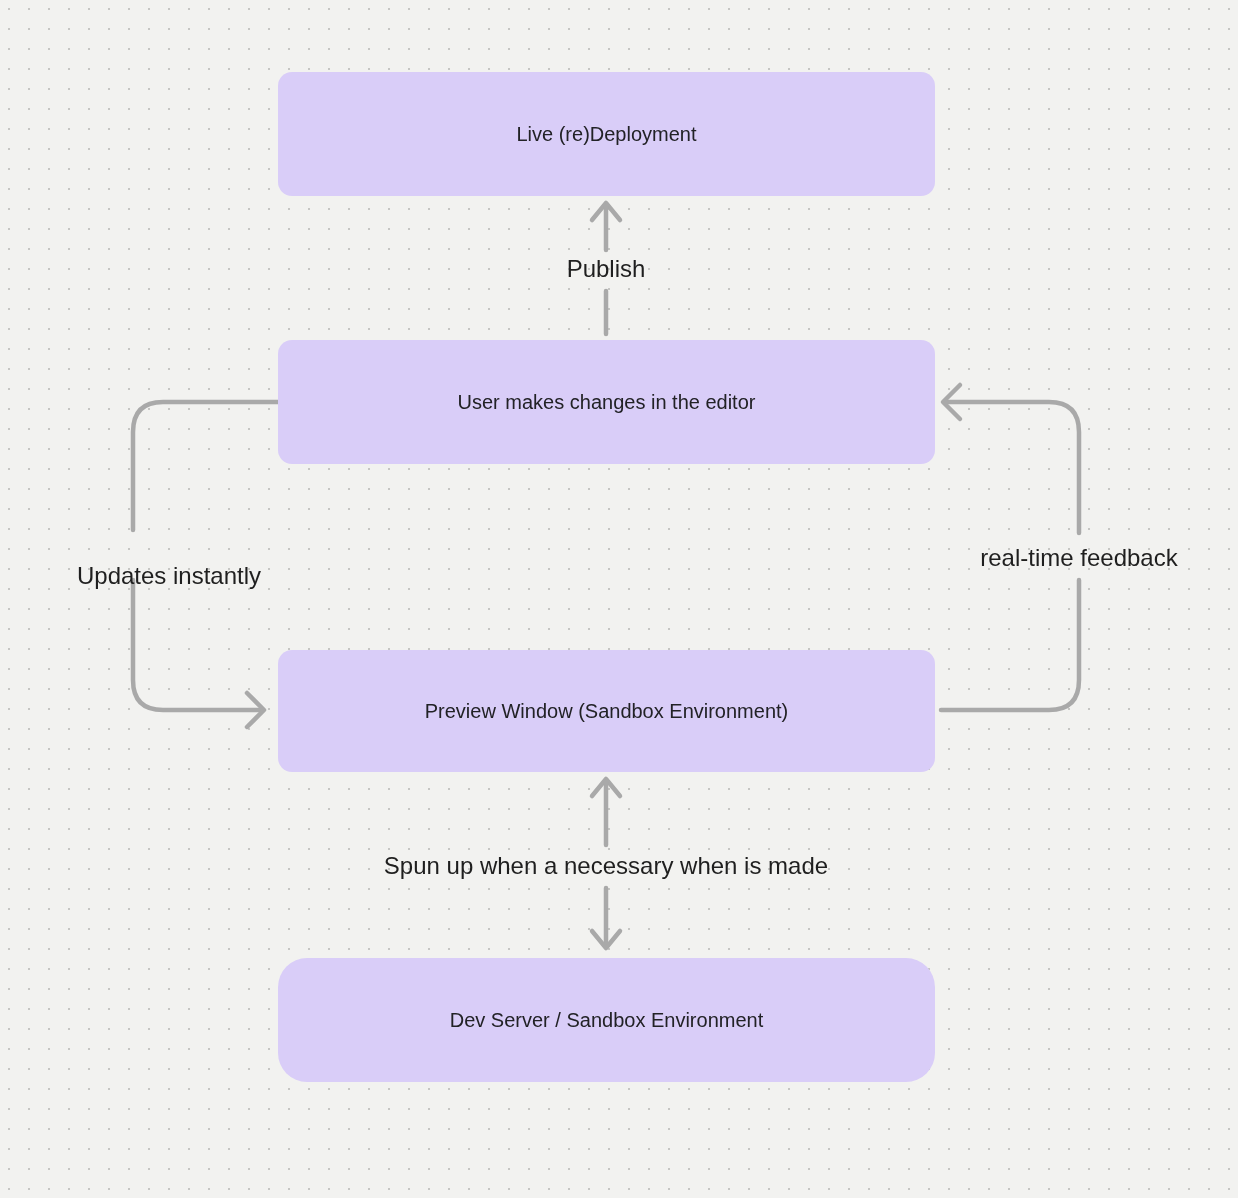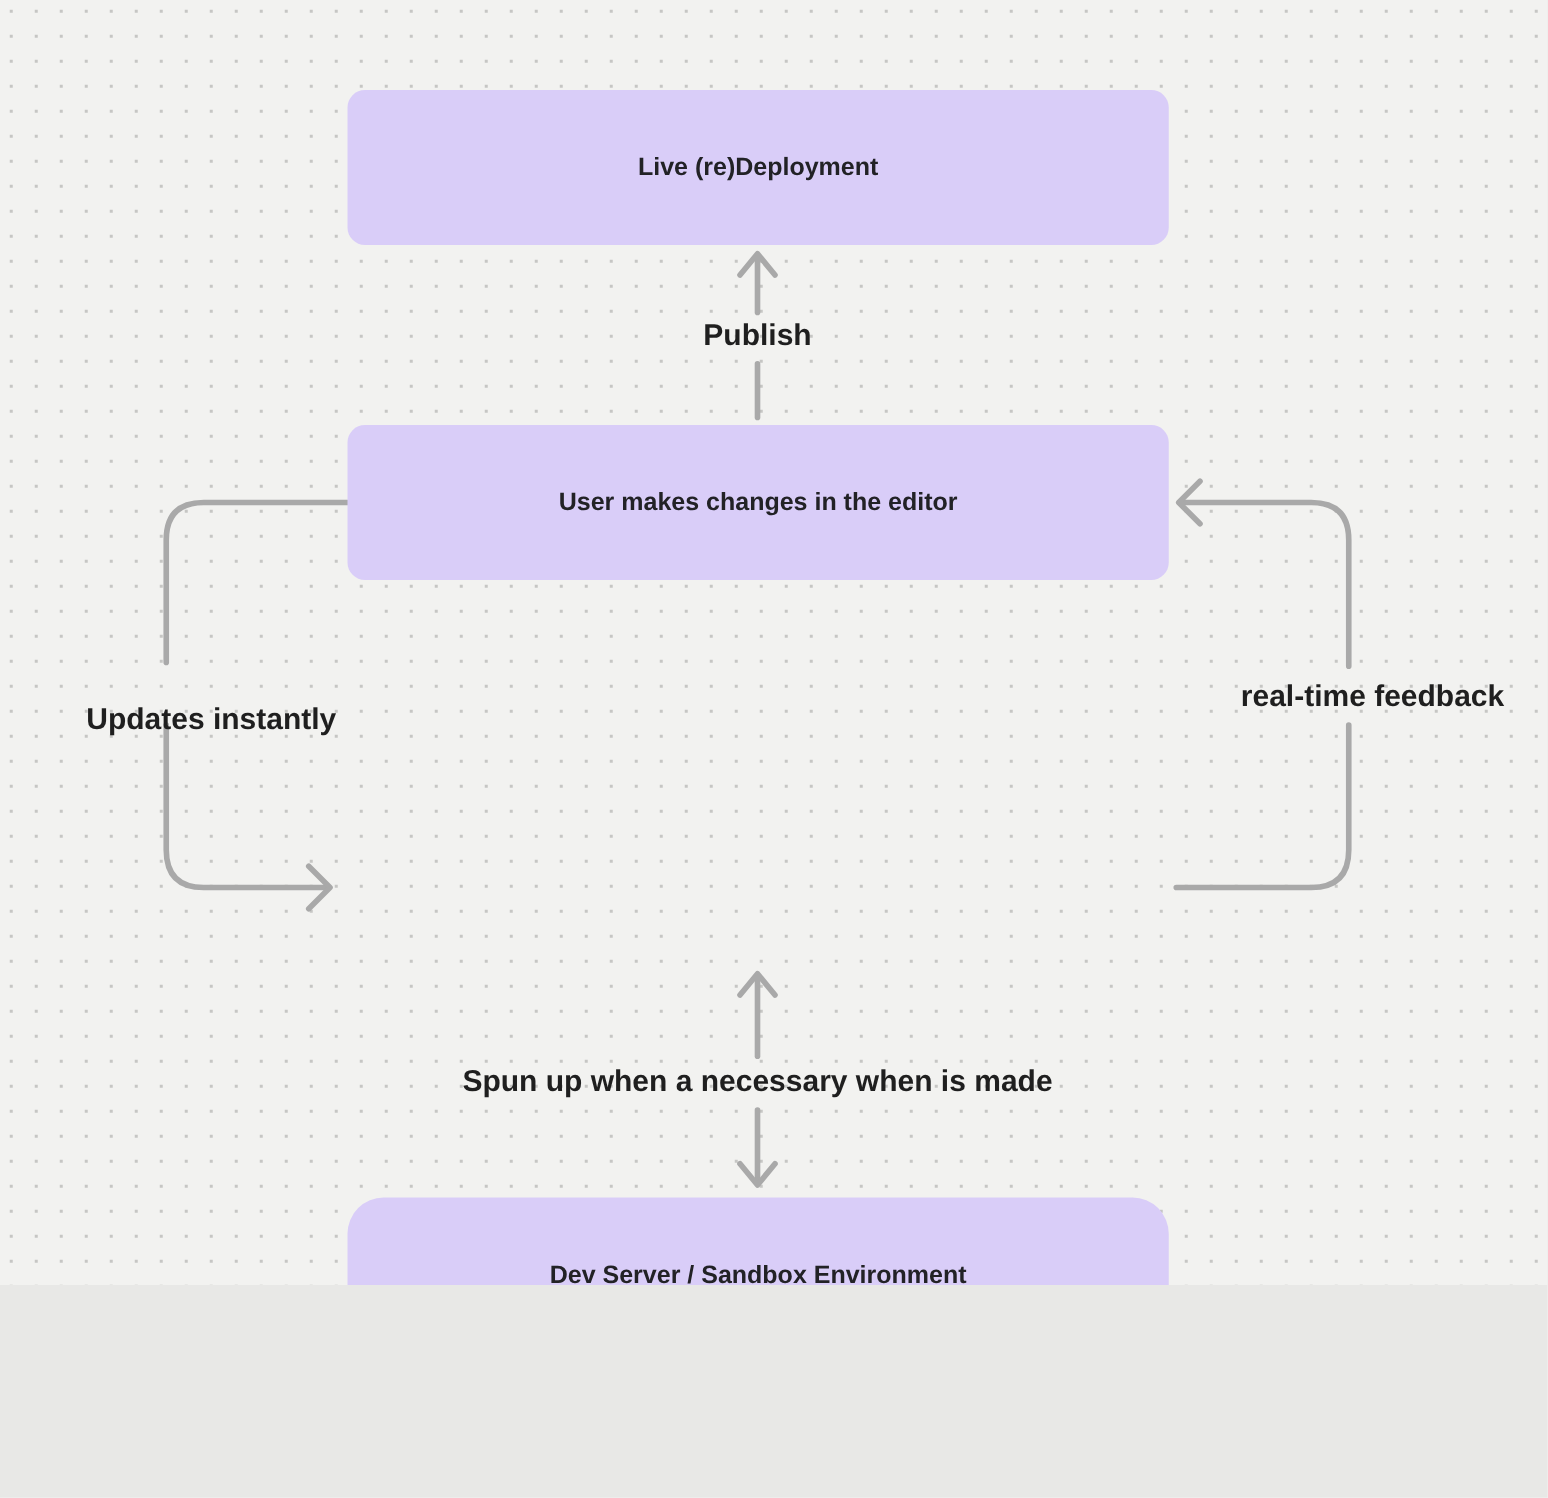--- a/index.html
+++ b/index.html
@@ -6,27 +6,26 @@
     margin: 0;
     padding: 0;
   }
   body {
     font-family: "Liberation Sans", "DejaVu Sans", sans-serif;
     background: #e8e8e6;
   }
   .canvas {
     position: relative;
     width: 1238px;
-    height: 1028px;
+    height: 1198px;
     overflow: hidden;
     background-color: var(--background, #f2f2f0);
     background-image: radial-gradient(circle, var(--dot, #c6c6c4) 1.25px, transparent 1.45px);
     background-size: 20px 20px;
     background-position: -1px -1px;
-    font-weight: bold;
   }
   .edges-layer {
     position: absolute;
     left: 0;
     top: 0;
     width: 1238px;
     height: 1198px;
   }
   .edges-layer path,
   .edges-layer polyline {
@@ -57,21 +56,21 @@
   .node-dev     { top: 958px; height: 124px; border-radius: 29px; }
   .edge-label {
     position: absolute;
     transform: translate(-50%, -50%);
     white-space: nowrap;
     font-size: 24px;
     color: var(--label_text, #1f1f1f);
   }
   .label-publish  { left: 606px;  top: 269px; }
   .label-updates  { left: 133px;  top: 576px; margin-left: 36px; }
-  .label-realtime { left: 1079px; top: 558px; margin-left: 19px; }
+  .label-realtime { left: 1079px; top: 558px; }
   .label-spunup   { left: 606px;  top: 866px; }
 </style>
 </head>
 <body>
 
 <div class="canvas">
 
   <svg class="edges-layer" viewBox="0 0 1238 1198" xmlns="http://www.w3.org/2000/svg" aria-hidden="true">
 
     <g>
@@ -97,20 +96,21 @@
       <path d="M 606 782 L 606 845"></path>
       <path d="M 606 888 L 606 944"></path>
       <polyline points="592,931 606,948 620,931"></polyline>
     </g>
   </svg>
 
   <div class="node node-live">Live (re)Deployment</div>
 
   <div class="node node-user">User makes changes in the editor</div>
 
+  <div class="node node-preview">Preview Window (Sandbox Environment)</div>
 
   <div class="node node-dev">Dev Server / Sandbox Environment</div>
 
   <div class="edge-label label-publish">Publish</div>
 
   <div class="edge-label label-updates">Updates instantly</div>
 
   <div class="edge-label label-realtime">real-time feedback</div>
 
   <div class="edge-label label-spunup">Spun up when a necessary when is made</div>

